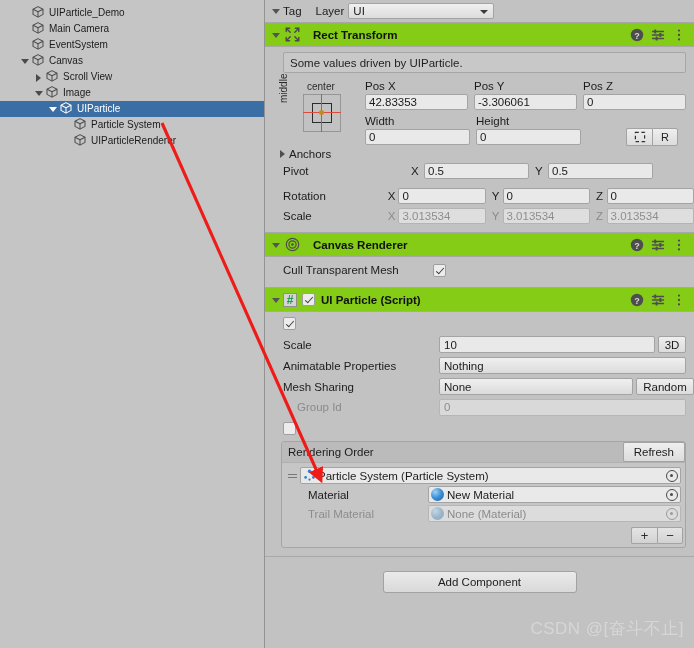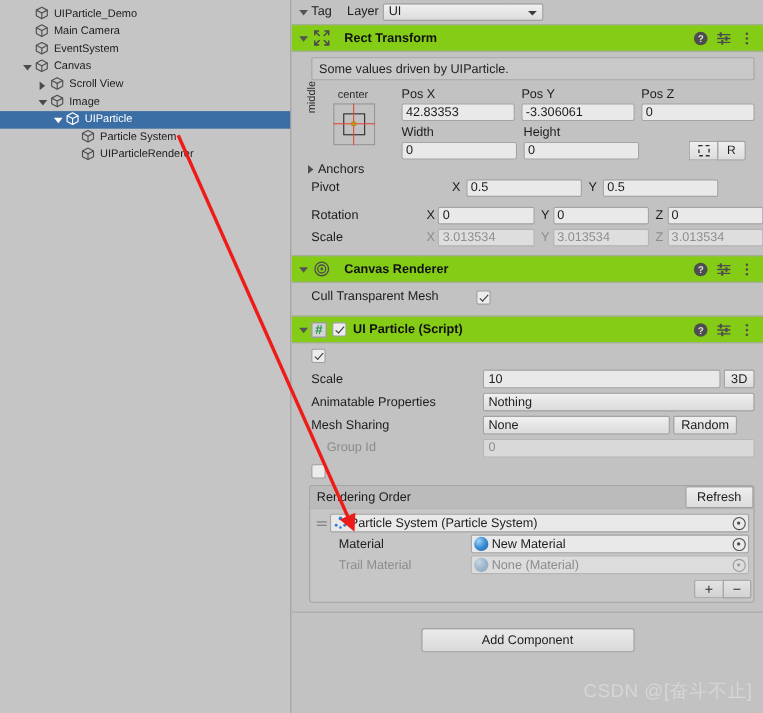--- a/index.html
+++ b/index.html
@@ -824,21 +824,21 @@
     </div>
 
     <div class="prop-row" style="height:21px; padding-right:8px">
       <span class="prop-label" style="width:156px">Animatable Properties</span>
       <div class="dd-field" style="flex:1">
         <span>Nothing</span>
         <span class="arw"></span>
       </div>
     </div>
 
-    <div class="prop-row" style="height:21px; padding-right:24px">
+    <div class="prop-row" style="height:21px; padding-right:0">
       <span class="prop-label" style="width:156px">Mesh Sharing</span>
       <div class="dd-field" style="flex:1">
         <span>None</span>
         <span class="arw"></span>
       </div>
       <div class="btn" style="margin-left:3px;width:58px">Random</div>
     </div>
 
     <div class="prop-row" style="height:20px; padding-right:8px">
       <span class="prop-label dim" style="width:142px">Group Id</span>

